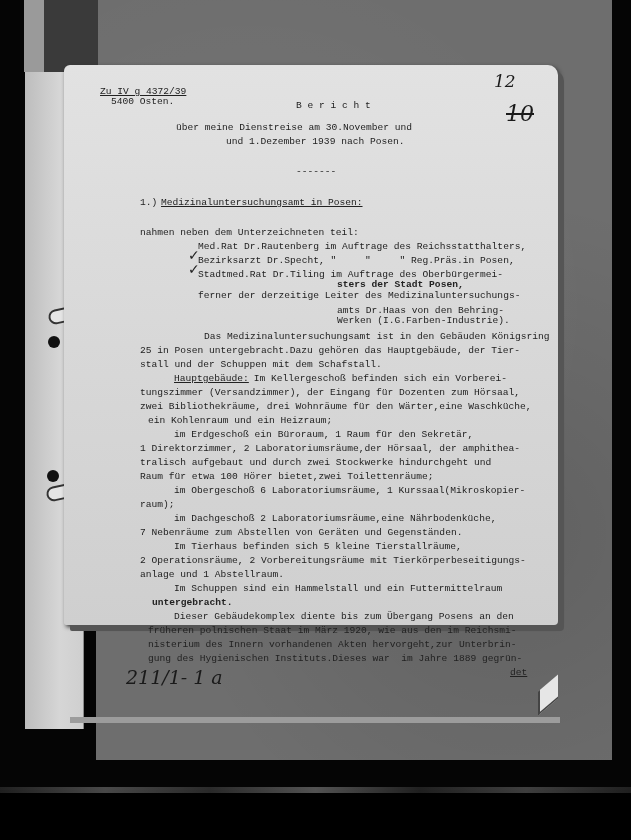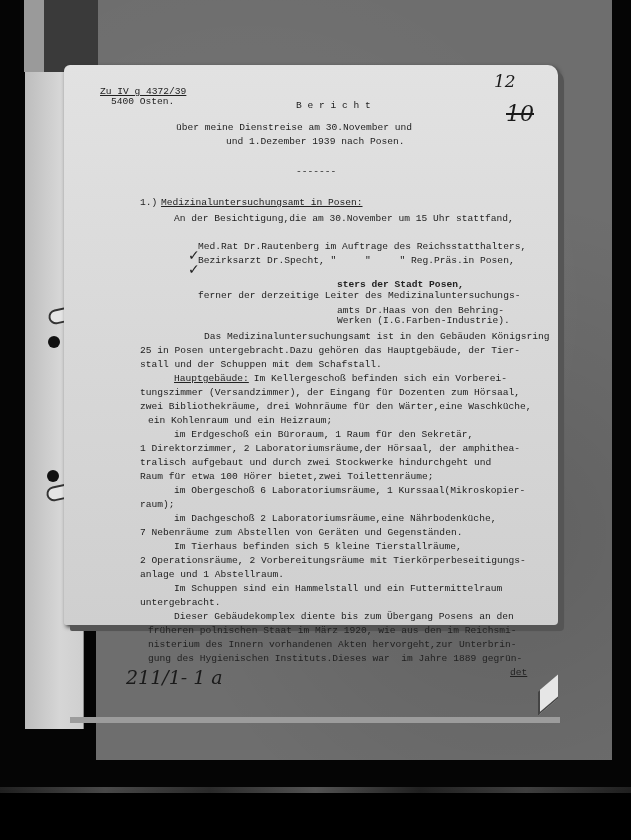--- a/index.html
+++ b/index.html
@@ -50,25 +50,26 @@
     <div class="hand" style="left:442px;top:42px;font-size:22px;text-decoration:line-through;">10</div>
 
     <div class="line" style="left:232px;top:34px;">B e r i c h t</div>
     <div class="line" style="left:112px;top:56px;">über meine Dienstreise am 30.November und</div>
     <div class="line" style="left:162px;top:70px;">und 1.Dezember 1939 nach Posen.</div>
     <div class="line" style="left:232px;top:100px;">-------</div>
 
     <div class="line" style="left:76px;top:131px;">1.)</div>
     <div class="line u" style="left:97px;top:131px;">Medizinaluntersuchungsamt in Posen:</div>
 
-    <div class="line" style="left:110px;top:147px;">An der Besichtigung,die am 30.November um 15 Uhr stattfand,</div>
+    <div class="line" style="left:76px;top:161px;">nahmen neben dem Unterzeichneten teil:</div>
     <div class="line" style="left:134px;top:175px;">Med.Rat Dr.Rautenberg im Auftrage des Reichsstatthalters,</div>
     <div class="check" style="left:124px;top:184px;">✓</div>
     <div class="line" style="left:134px;top:189px;">Bezirksarzt Dr.Specht, "     "     " Reg.Präs.in Posen,</div>
     <div class="check" style="left:124px;top:198px;">✓</div>
+    <div class="line" style="left:134px;top:203px;">Stadtmed.Rat Dr.Tiling im Auftrage des Oberbürgermei-</div>
     <div class="line" style="left:273px;top:213px;font-weight:bold;">sters der Stadt Posen,</div>
     <div class="line" style="left:134px;top:224px;">ferner der derzeitige Leiter des Medizinaluntersuchungs-</div>
     <div class="line" style="left:273px;top:239px;">amts Dr.Haas von den Behring-</div>
     <div class="line" style="left:273px;top:249px;">Werken (I.G.Farben-Industrie).</div>
 
     <div class="line" style="left:110px;top:265px;padding-left:30px;">Das Medizinaluntersuchungsamt ist in den Gebäuden Königsring</div>
     <div class="line" style="left:76px;top:279px;">25 in Posen untergebracht.Dazu gehören das Hauptgebäude, der Tier-</div>
     <div class="line" style="left:76px;top:293px;">stall und der Schuppen mit dem Schafstall.</div>
     <div class="line u" style="left:110px;top:307px;">Hauptgebäude:</div>
     <div class="line" style="left:184px;top:307px;"> Im Kellergeschoß befinden sich ein Vorberei-</div>
@@ -80,21 +81,21 @@
     <div class="line" style="left:76px;top:391px;">tralisch aufgebaut und durch zwei Stockwerke hindurchgeht und</div>
     <div class="line" style="left:76px;top:405px;">Raum für etwa 100 Hörer bietet,zwei Toilettenräume;</div>
     <div class="line" style="left:110px;top:419px;">im Obergeschoß 6 Laboratoriumsräume, 1 Kurssaal(Mikroskopier-</div>
     <div class="line" style="left:76px;top:433px;">raum);</div>
     <div class="line" style="left:110px;top:447px;">im Dachgeschoß 2 Laboratoriumsräume,eine Nährbodenküche,</div>
     <div class="line" style="left:76px;top:461px;">7 Nebenräume zum Abstellen von Geräten und Gegenständen.</div>
     <div class="line" style="left:110px;top:475px;">Im Tierhaus befinden sich 5 kleine Tierstallräume,</div>
     <div class="line" style="left:76px;top:489px;">2 Operationsräume, 2 Vorbereitungsräume mit Tierkörperbeseitigungs-</div>
     <div class="line" style="left:76px;top:503px;">anlage und 1 Abstellraum.</div>
     <div class="line" style="left:110px;top:517px;">Im Schuppen sind ein Hammelstall und ein Futtermittelraum</div>
-    <div class="line" style="left:76px;top:531px;">untergebracht.</div>
+    <div class="line" style="left:88px;top:531px;font-weight:bold;">untergebracht.</div>
     <div class="line" style="left:110px;top:545px;">Dieser Gebäudekomplex diente bis zum Übergang Posens an den</div>
     <div class="line" style="left:84px;top:559px;">früheren polnischen Staat im März 1920, wie aus den im Reichsmi-</div>
     <div class="line" style="left:84px;top:573px;">nisterium des Innern vorhandenen Akten hervorgeht,zur Unterbrin-</div>
     <div class="line" style="left:84px;top:587px;">gung des Hygienischen Instituts.Dieses war  im Jahre 1889 gegrün-</div>
     <div class="line u" style="left:446px;top:601px;">det</div>
 
     <div class="hand" style="left:62px;top:606px;font-size:19px;">211/1- 1 a</div>
   </div>
 </div>
 <div class="corner-fold"></div>

